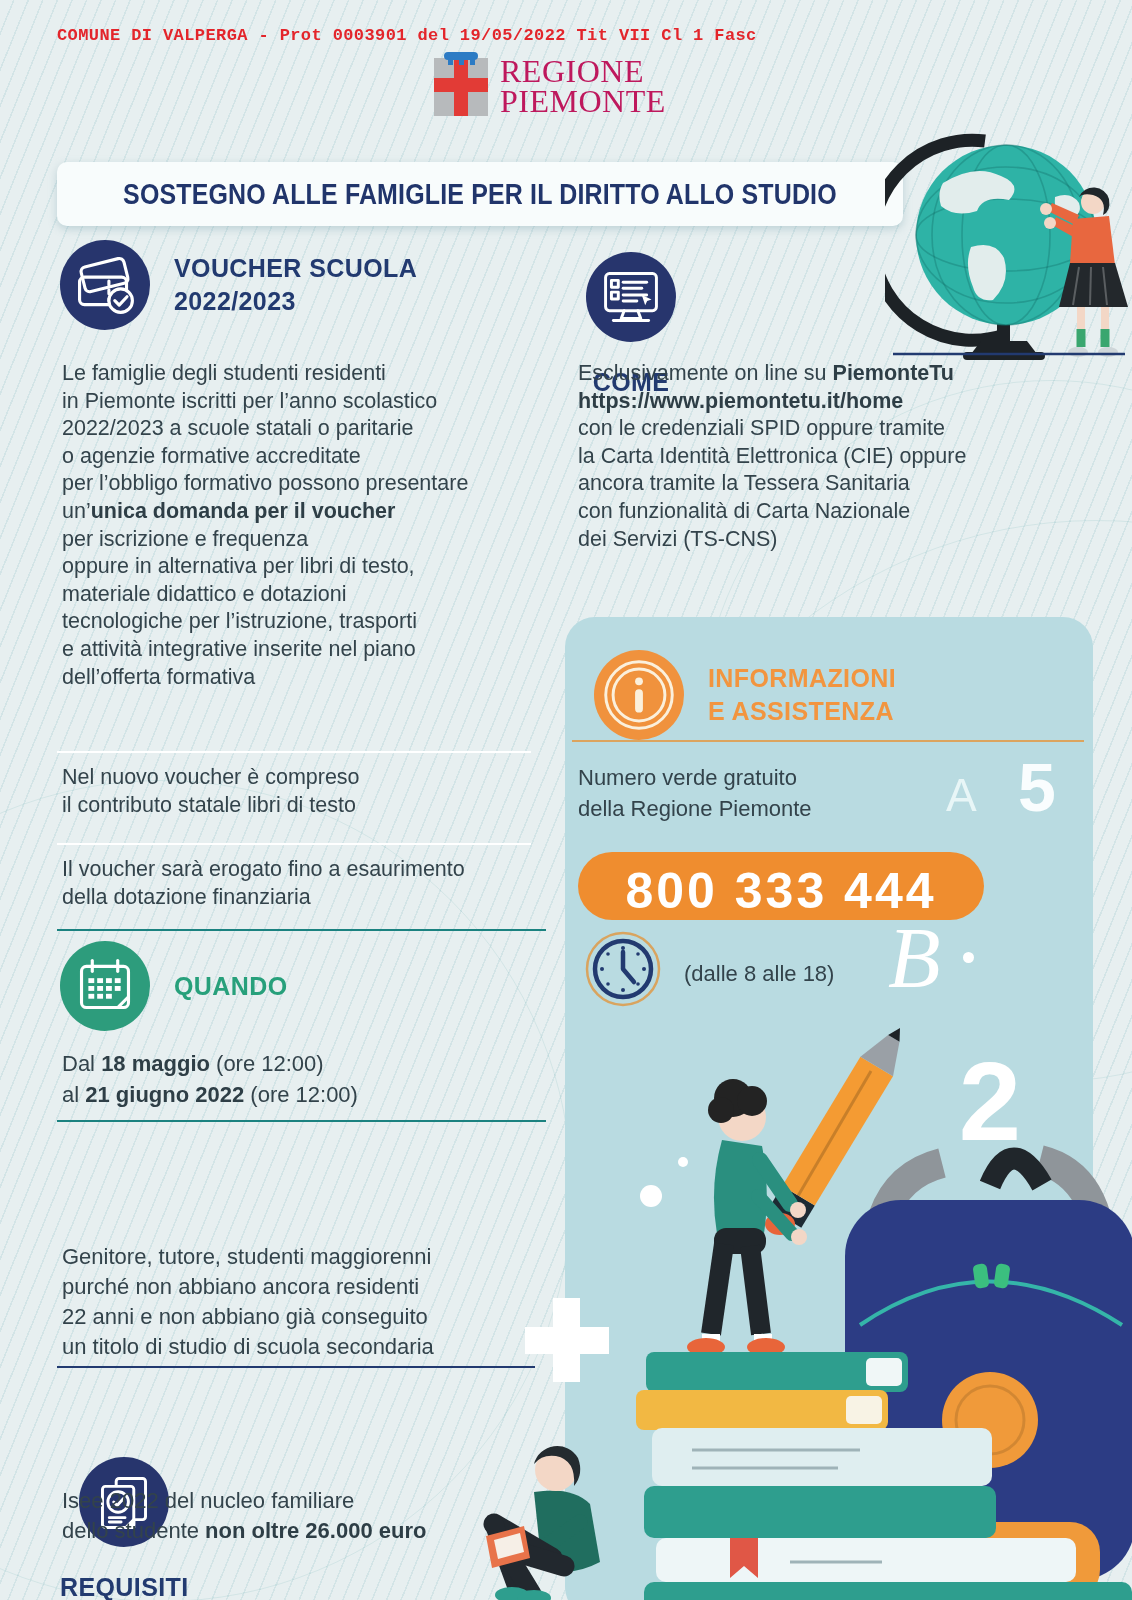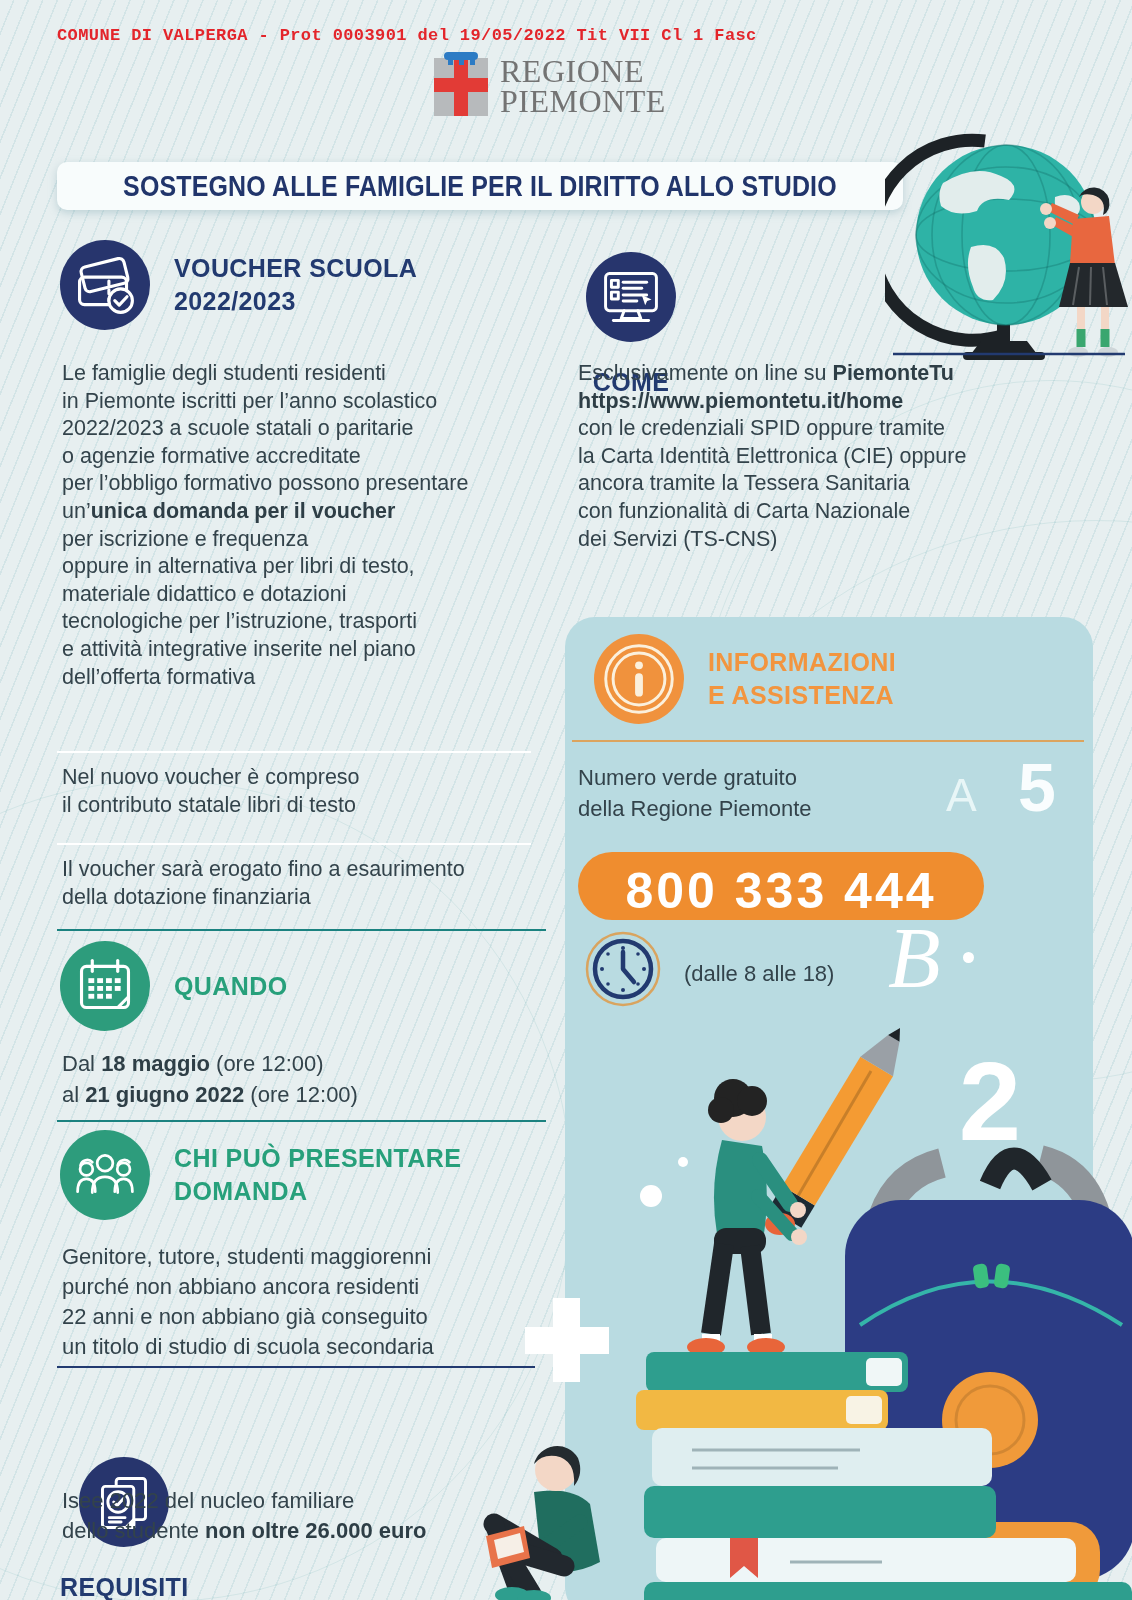--- a/index.html
+++ b/index.html
@@ -14,24 +14,24 @@
     background:repeating-linear-gradient(112deg,rgba(255,255,255,0) 0 12px,rgba(164,203,208,.30) 12px 13.5px);
   }
   .ring{position:absolute;border:1.5px solid rgba(31,138,138,.10);border-radius:50%;z-index:0;pointer-events:none;}
   .protocol{
     position:absolute;left:57px;top:26px;z-index:3;
     font-family:"Liberation Mono","DejaVu Sans Mono",monospace;
     font-weight:bold;font-size:17px;color:#e3252b;letter-spacing:.4px;white-space:nowrap;
   }
   
   .logo{position:absolute;left:432px;top:50px;z-index:3;display:flex;align-items:flex-start;gap:10px;}
-  .logo-text{font-family:"Liberation Serif",serif;color:#737373;font-size:32px;line-height:30px;letter-spacing:.5px;margin-top:6px;}
+  .logo-text{font-family:"Liberation Serif",serif;color:#be185d;font-size:32px;line-height:30px;letter-spacing:.5px;margin-top:6px;}
   
   .title-banner{
-    position:absolute;left:57px;top:162px;width:846px;height:48px;z-index:3;
+    position:absolute;left:57px;top:162px;width:846px;height:64px;z-index:3;
     background:#f8fcfc;border-radius:10px;box-shadow:0 3px 8px rgba(110,155,165,.35);
     display:flex;align-items:center;justify-content:center;
   }
   .title-banner span{
     font-size:29px;font-weight:bold;color:#21356b;letter-spacing:.2px;white-space:nowrap;
     transform:scaleX(.86);transform-origin:center;
   }
   
   .sec{position:absolute;display:flex;align-items:center;gap:24px;z-index:3;}
   .badge{width:90px;height:90px;border-radius:50%;flex:0 0 auto;display:flex;align-items:center;justify-content:center;}
@@ -172,38 +172,20 @@
     <h2>QUANDO</h2>
   </div>
 
   <div class="txt big" style="left:62px;top:1048px;">
     <div><span>Dal </span><b>18 maggio</b><span> (ore 12:00)</span></div>
     <div><span>al </span><b>21 giugno 2022</b><span> (ore 12:00)</span></div>
   </div>
 
   <div class="divider div-teal" style="left:57px;top:1120px;width:489px;"></div>
 
-  <div class="sec green" style="left:60px;top:1130px;">
-    <div class="badge green">
-      <svg width="92" height="92" viewBox="0 0 92 92" fill="none" stroke="#fff" stroke-width="2.8" stroke-linecap="round" stroke-linejoin="round">
-        <circle cx="27" cy="40" r="6.5"></circle>
-          <path d="M 18 63 q 0 -13 9 -13 q 9 0 9 13"></path>
-        <circle cx="46" cy="34" r="8"></circle>
-          <path d="M 33 64 q 0 -16 13 -16 q 13 0 13 16"></path>
-        <circle cx="65" cy="40" r="6.5"></circle>
-          <path d="M 56 63 q 0 -13 9 -13 q 9 0 9 13"></path>
-        <path d="M 21 36 a 7 7 0 0 1 12 -3"></path>
-          <path d="M 59 36 a 7 7 0 0 1 12 -3"></path>
-      </svg>
-    </div>
-    <h2>
-      <div>CHI PUÒ PRESENTARE</div>
-      <div>DOMANDA</div>
-    </h2>
-  </div>
 
   <div class="txt big" style="left:62px;top:1242px;line-height:30px;">
     <div>Genitore, tutore, studenti maggiorenni</div>
     <div>purché non abbiano ancora residenti</div>
     <div>22 anni e non abbiano già conseguito</div>
     <div>un titolo di studio di scuola secondaria</div>
   </div>
 
   <div class="divider div-navy" style="left:57px;top:1366px;width:478px;"></div>
 
@@ -248,21 +230,21 @@
   <div class="txt" style="left:578px;top:360px;">
     <div><span>Esclusivamente on line su </span><b>PiemonteTu</b></div>
     <div><b>https://www.piemontetu.it/home</b></div>
     <div>con le credenziali SPID oppure tramite</div>
     <div>la Carta Identità Elettronica (CIE) oppure</div>
     <div>ancora tramite la Tessera Sanitaria</div>
     <div>con funzionalità di Carta Nazionale</div>
     <div>dei Servizi (TS-CNS)</div>
   </div>
 
-  <div class="sec orange" style="left:594px;top:634px;">
+  <div class="sec orange" style="left:594px;top:650px;">
     <div class="badge orange">
       <svg width="92" height="92" viewBox="0 0 92 92" fill="none" stroke="#fbf0dc" stroke-width="3" stroke-linecap="round">
         <circle cx="46" cy="46" r="34"></circle>
         <circle cx="46" cy="46" r="26.5"></circle>
         <circle cx="46" cy="32" r="4" fill="#fbf0dc" stroke="none"></circle>
         <rect x="42" y="40" width="8" height="24" rx="4" fill="#fbf0dc" stroke="none"></rect>
       </svg>
     </div>
     <h2>
       <div>INFORMAZIONI</div>

